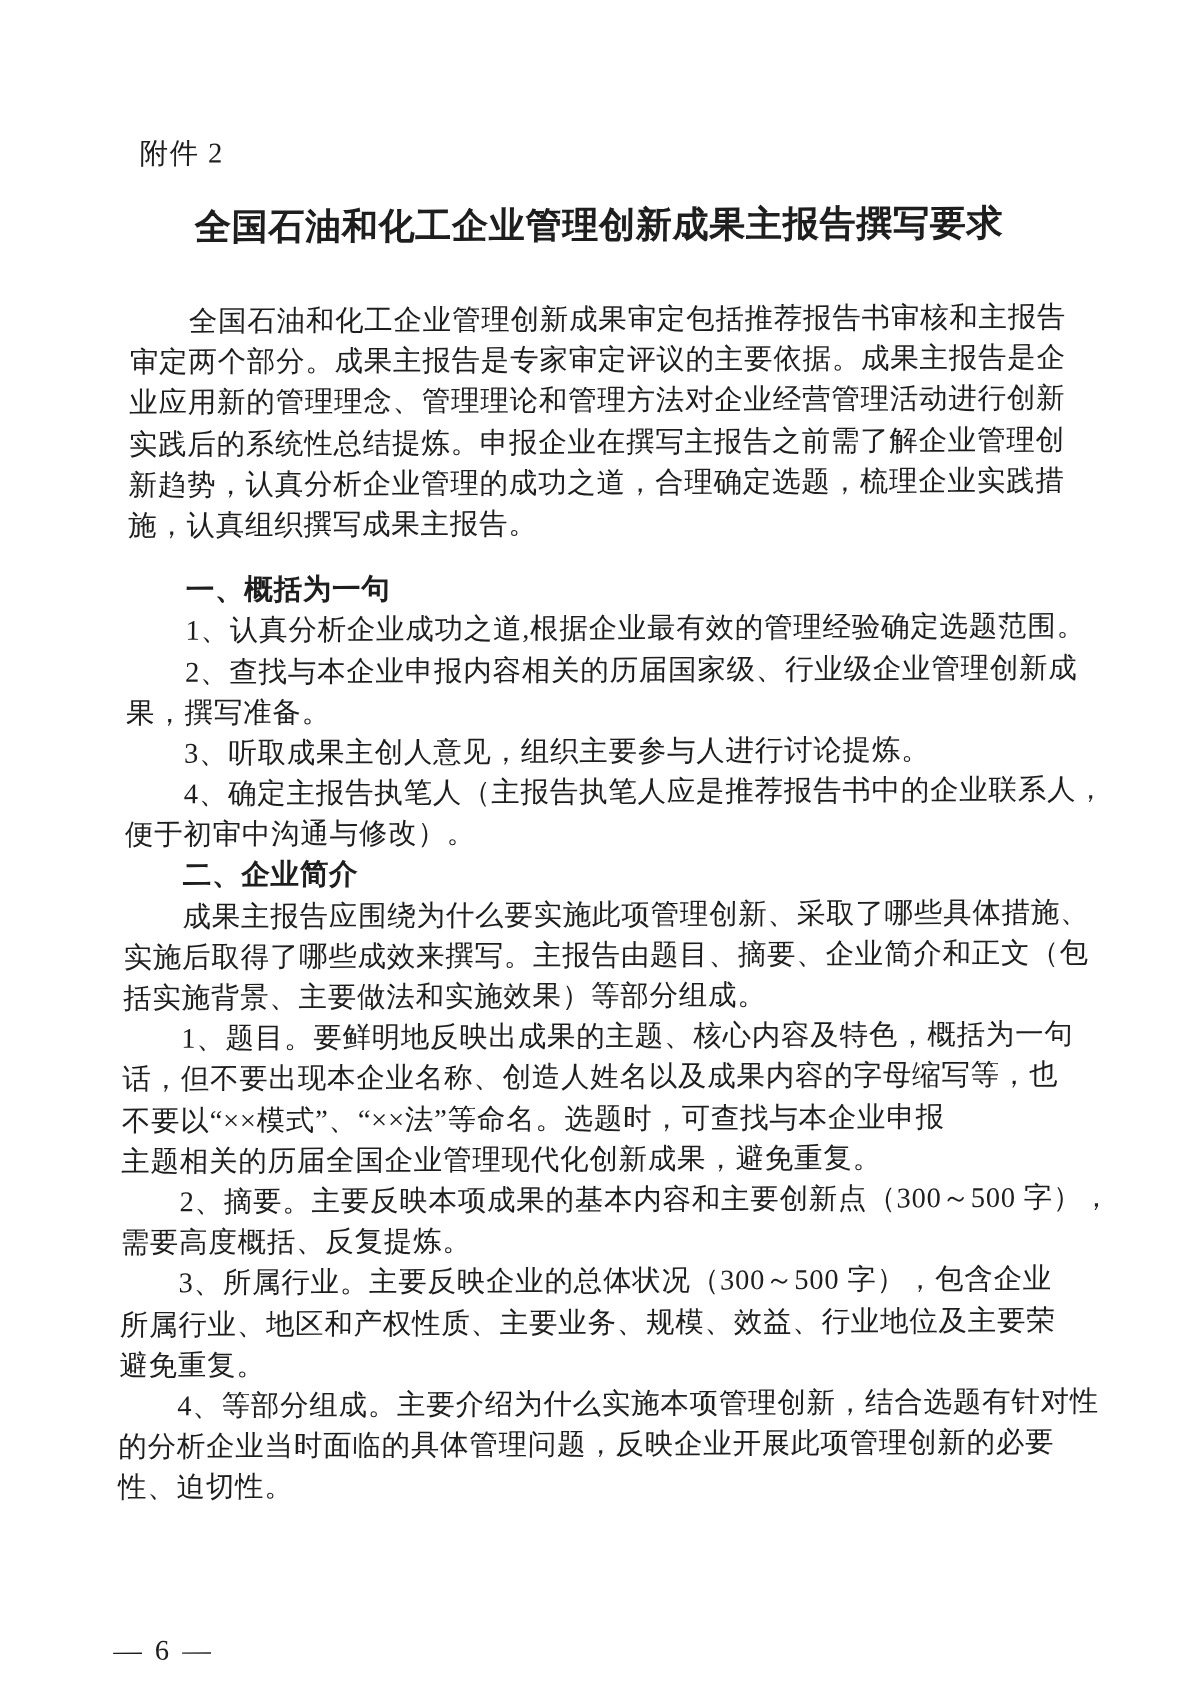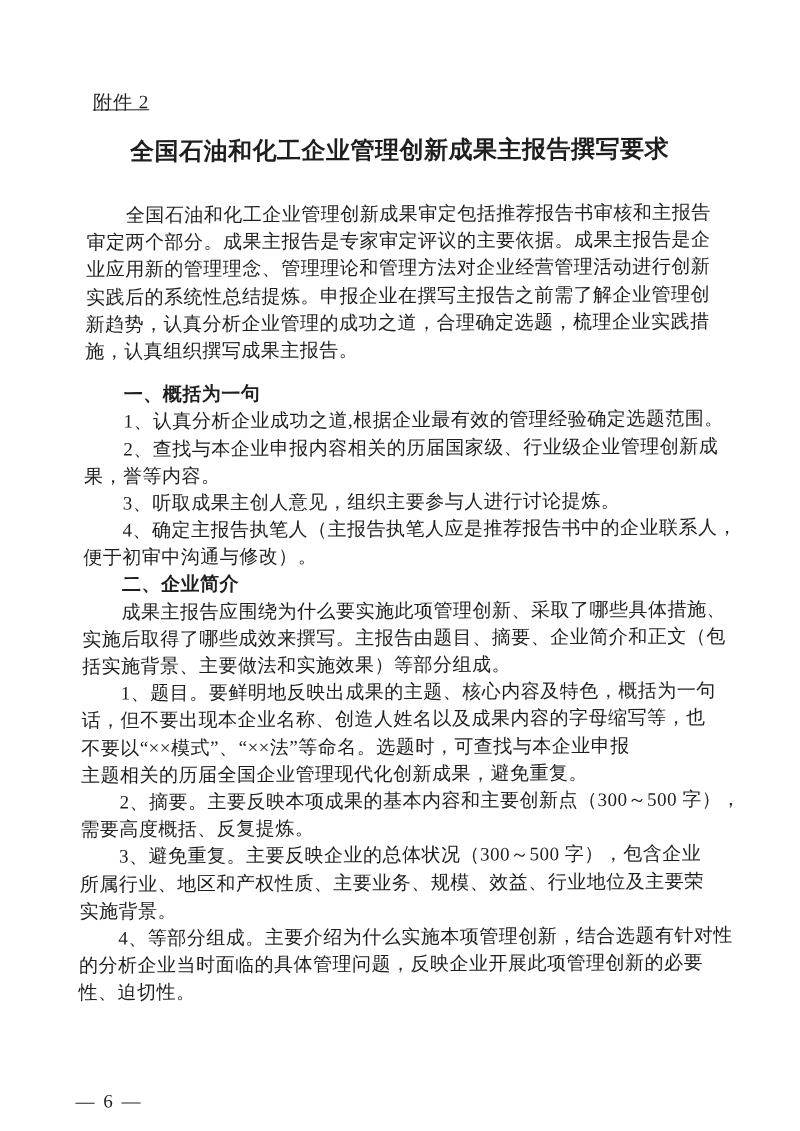--- a/index.html
+++ b/index.html
@@ -23,21 +23,20 @@
     transform: rotate(-0.3deg) skewX(-0.9deg);
     transform-origin: 400px 100px;
   }
   .attachment-label {
     position: absolute;
     left: 93px;
     top: 88px;
     font-size: 19px;
     letter-spacing: 1px;
     white-space: nowrap;
-    text-decoration: underline;
   }
   .doc-title {
     position: absolute;
     left: 0;
     top: 134px;
     width: 100%;
     text-align: center;
     font-size: 24px;
     font-weight: bold;
     letter-spacing: 0.5px;
@@ -78,36 +77,36 @@
     <div class="doc-body">
         <div class="line indent"><span>全国石油和化工企业管理创新成果审定包括推荐报告书审核和主报告</span></div>
         <div class="line"><span>审定两个部分。成果主报告是专家审定评议的主要依据。成果主报告是企</span></div>
         <div class="line"><span>业应用新的管理理念、管理理论和管理方法对企业经营管理活动进行创新</span></div>
         <div class="line"><span>实践后的系统性总结提炼。申报企业在撰写主报告之前需了解企业管理创</span></div>
         <div class="line"><span>新趋势，认真分析企业管理的成功之道，合理确定选题，梳理企业实践措</span></div>
         <div class="line"><span>施，认真组织撰写成果主报告。</span></div>
         <div class="line indent heading" style="margin-top: 16px;"><span>一、概括为一句</span></div>
         <div class="line indent"><span>1、认真分析企业成功之道,根据企业最有效的管理经验确定选题范围。</span></div>
         <div class="line indent"><span>2、查找与本企业申报内容相关的历届国家级、行业级企业管理创新成</span></div>
-        <div class="line"><span>果，誉等内容。</span></div>
+        <div class="line"><span>果，撰写准备。</span></div>
         <div class="line indent"><span>3、听取成果主创人意见，组织主要参与人进行讨论提炼。</span></div>
         <div class="line indent"><span>4、确定主报告执笔人（主报告执笔人应是推荐报告书中的企业联系人，</span></div>
         <div class="line"><span>便于初审中沟通与修改）。</span></div>
         <div class="line indent heading"><span>二、企业简介</span></div>
         <div class="line indent"><span>成果主报告应围绕为什么要实施此项管理创新、采取了哪些具体措施、</span></div>
         <div class="line"><span>实施后取得了哪些成效来撰写。主报告由题目、摘要、企业简介和正文（包</span></div>
         <div class="line"><span>括实施背景、主要做法和实施效果）等部分组成。</span></div>
         <div class="line indent"><span>1、</span><span class="b">题目。</span><span>要鲜明地反映出成果的主题、核心内容及特色，概括为一句</span></div>
         <div class="line"><span>话，但不要出现本企业名称、创造人姓名以及成果内容的字母缩写等，也</span></div>
         <div class="line"><span>不要以“××模式”、“××法”等命名。选题时，可查找与本企业申报</span></div>
         <div class="line"><span>主题相关的历届全国企业管理现代化创新成果，避免重复。</span></div>
         <div class="line indent"><span>2、</span><span class="b">摘要。</span><span>主要反映本项成果的基本内容和主要创新点（300～500 字），</span></div>
         <div class="line"><span>需要高度概括、反复提炼。</span></div>
-        <div class="line indent"><span>3、</span><span class="b">避免重复。</span><span>主要反映企业的总体状况（300～500 字），包含企业</span></div>
+        <div class="line indent"><span>3、</span><span class="b">所属行业。</span><span>主要反映企业的总体状况（300～500 字），包含企业</span></div>
         <div class="line"><span>所属行业、地区和产权性质、主要业务、规模、效益、行业地位及主要荣</span></div>
-        <div class="line"><span>实施背景。</span></div>
+        <div class="line"><span>避免重复。</span></div>
         <div class="line indent"><span>4、</span><span class="b">等部分组成。</span><span>主要介绍为什么实施本项管理创新，结合选题有针对性</span></div>
         <div class="line"><span>的分析企业当时面临的具体管理问题，反映企业开展此项管理创新的必要</span></div>
         <div class="line"><span>性、迫切性。</span></div>
       </div>
     <div class="page-number">— 6 —</div>
   </div>
 </div>
 
 </body></html>

